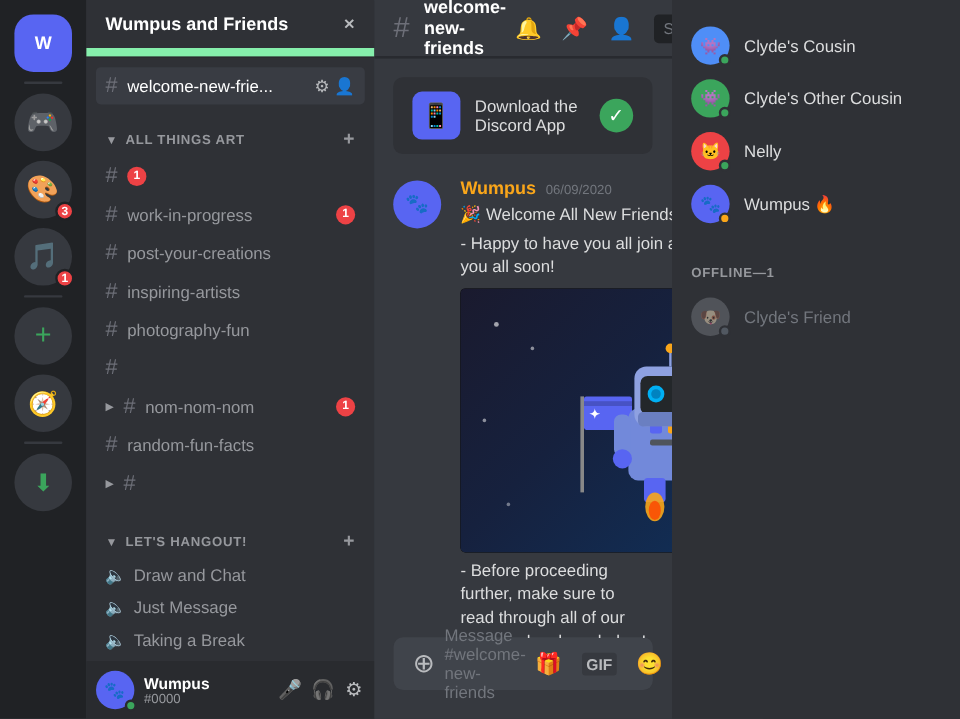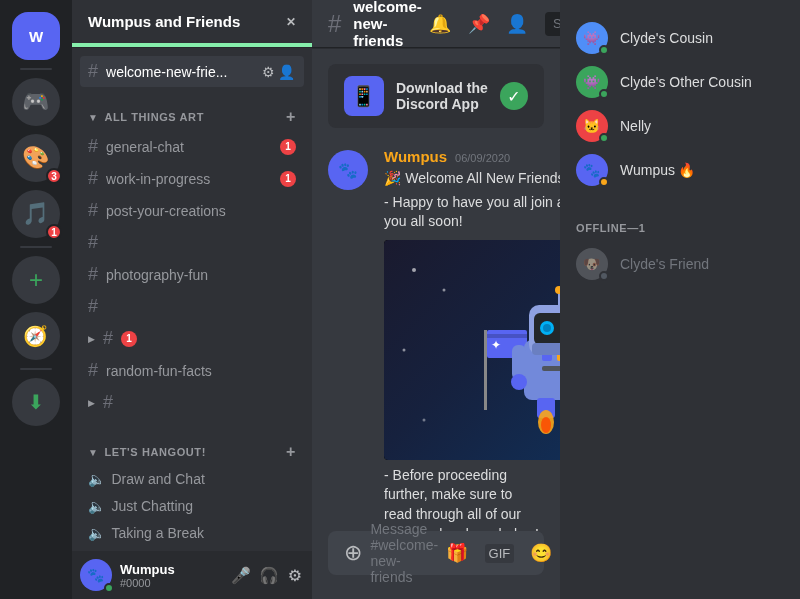--- a/index.html
+++ b/index.html
@@ -8,21 +8,21 @@
     
     .server-list { width: 72px; background: #202225; display: flex; flex-direction: column; align-items: center; padding: 12px 0; gap: 8px; overflow-y: auto; flex-shrink: 0; }
     .server-icon { width: 48px; height: 48px; border-radius: 50%; background: #36393f; display: flex; align-items: center; justify-content: center; cursor: pointer; font-size: 18px; color: #dcddde; position: relative; transition: border-radius 0.15s; }
     .server-icon:hover, .server-icon.active { border-radius: 16px; }
     .server-icon.active { background: #5865f2; }
     .server-divider { width: 32px; height: 2px; background: #36393f; border-radius: 1px; }
     .badge { position: absolute; bottom: -2px; right: -2px; background: #ed4245; border-radius: 50%; width: 16px; height: 16px; font-size: 10px; font-weight: 700; display: flex; align-items: center; justify-content: center; color: white; border: 2px solid #202225; }
 
     
     .channel-sidebar { width: 240px; background: #2f3136; display: flex; flex-direction: column; flex-shrink: 0; }
-    .server-header { padding: 0 16px; height: 48px; display: flex; align-items: center; justify-content: space-between; border-bottom: 4px solid #86efac; font-weight: 700; font-size: 15px; color: #fff; cursor: pointer; box-shadow: 0 1px 0 rgba(0,0,0,0.2); }
+    .server-header { padding: 0 16px; height: 48px; display: flex; align-items: center; justify-content: space-between; border-bottom: 7px solid #86efac; font-weight: 700; font-size: 15px; color: #fff; cursor: pointer; box-shadow: 0 1px 0 rgba(0,0,0,0.2); }
     .server-header-chevron { color: #b9bbbe; font-size: 12px; }
     .channel-section { padding: 16px 8px 4px 8px; }
     .section-header { display: flex; align-items: center; justify-content: space-between; padding: 4px 8px; color: #96989d; font-size: 11px; font-weight: 700; text-transform: uppercase; letter-spacing: 0.6px; cursor: pointer; border-radius: 4px; }
     .section-add { color: #96989d; font-size: 16px; cursor: pointer; }
     .channel-item { display: flex; align-items: center; padding: 5px 8px; border-radius: 4px; cursor: pointer; color: #96989d; font-size: 14px; gap: 6px; position: relative; margin: 1px 0; }
     .channel-item.active { background: #393c43; color: #fff; }
     .channel-hash { color: #6d6f78; font-size: 18px; font-weight: 400; margin-right: 2px; flex-shrink: 0; }
     .channel-name { flex: 1; white-space: nowrap; overflow: hidden; text-overflow: ellipsis; }
     .channel-badge { background: #ed4245; border-radius: 50%; width: 16px; height: 16px; font-size: 10px; font-weight: 700; display: flex; align-items: center; justify-content: center; color: white; flex-shrink: 0; }
     .voice-channel { display: flex; align-items: center; padding: 5px 8px; border-radius: 4px; cursor: pointer; color: #96989d; font-size: 14px; gap: 6px; margin: 1px 0; }
@@ -53,21 +53,21 @@
 
     
     .messages-area { flex: 1; overflow-y: auto; padding: 16px 0; }
     .messages-area::-webkit-scrollbar { width: 8px; }
     .messages-area::-webkit-scrollbar-track { background: transparent; }
     .messages-area::-webkit-scrollbar-thumb { background: #202225; border-radius: 4px; }
 
     
     .banner { background: #2f3136; margin: 0 16px 16px; border-radius: 8px; display: flex; align-items: center; padding: 12px 16px; gap: 12px; }
     .banner-icon { width: 40px; height: 40px; border-radius: 8px; background: #5865f2; display: flex; align-items: center; justify-content: center; font-size: 20px; flex-shrink: 0; }
-    .banner-text { flex: 1; font-size: 14px; color: #dcddde; font-weight: bold; }
+    .banner-text { flex: 1; font-size: 14px; color: #dcddde; }
     .banner-check { width: 28px; height: 28px; background: #3ba55c; border-radius: 50%; display: flex; align-items: center; justify-content: center; color: white; font-size: 16px; flex-shrink: 0; }
 
     
     .message { display: flex; padding: 4px 16px; gap: 16px; position: relative; }
     .message-avatar { width: 40px; height: 40px; border-radius: 50%; background: #5865f2; display: flex; align-items: center; justify-content: center; font-size: 16px; flex-shrink: 0; margin-top: 2px; }
     .message-content { flex: 1; }
     .message-header { display: flex; align-items: baseline; gap: 8px; margin-bottom: 4px; }
     .message-username { font-weight: 600; font-size: 15px; color: #faa61a; }
     .message-timestamp { font-size: 11px; color: #72767d; }
     .message-text { font-size: 14px; line-height: 1.4; color: #dcddde; }
@@ -152,45 +152,46 @@
     <div class="section-header">
       <span style="display:flex; align-items:center; gap:4px;">
         <span class="collapse-arrow">▼</span>
         <span>AlL ThINGs ART</span>
       </span>
       <span class="section-add">+</span>
     </div>
 
     <div class="channel-item">
       <span class="channel-hash">#</span>
-      <span class="channel-name">general-chat</span>
       <span class="channel-badge">1</span>
     </div>
     <div class="channel-item">
       <span class="channel-hash">#</span>
       <span class="channel-name">work-in-progress</span>
       <span class="channel-badge">1</span>
     </div>
     <div class="channel-item">
       <span class="channel-hash">#</span>
       <span class="channel-name">post-your-creations</span>
     </div>
     <div class="channel-item">
       <span class="channel-hash">#</span>
+      <span class="channel-name">inspiring-artists</span>
     </div>
     <div class="channel-item">
       <span class="channel-hash">#</span>
       <span class="channel-name">photography-fun</span>
     </div>
     <div class="channel-item">
       <span class="channel-hash">#</span>
     </div>
     <div class="channel-item">
       <span class="collapse-arrow" style="font-size:9px; color:#96989d;">▶</span>
       <span class="channel-hash">#</span>
+      <span class="channel-name">nom-nom-nom</span>
       <span class="channel-badge">1</span>
     </div>
     <div class="channel-item">
       <span class="channel-hash">#</span>
       <span class="channel-name">random-fun-facts</span>
     </div>
     <div class="channel-item">
       <span class="collapse-arrow" style="font-size:9px; color:#96989d;">▶</span>
       <span class="channel-hash">#</span>
     </div>
@@ -204,21 +205,21 @@
       </span>
       <span class="section-add">+</span>
     </div>
 
     <div class="voice-channel">
       <span class="voice-icon">🔈</span>
       <span>Draw and Chat</span>
     </div>
     <div class="voice-channel">
       <span class="voice-icon">🔈</span>
-      <span>Just Chatting</span>
+      <span>Just Message</span>
     </div>
     <div class="voice-channel">
       <span class="voice-icon">🔈</span>
       <span>Taking a Break</span>
     </div>
   </div>
 
   <div class="user-area">
     <div class="user-avatar av-purple">
       🐾
@@ -335,21 +336,21 @@
       </div>
     </div>
   </div>
 
   <div class="message-input-area">
     <div class="message-input">
       <span class="input-plus">⊕</span>
       <span class="input-text">Message #welcome-new-friends</span>
       <div class="input-actions">
         <span class="input-action-icon">🎁</span>
-        <span class="input-action-icon" style="font-size:13px; font-weight:400; color:#b9bbbe; background:#36393f; padding:2px 4px; border-radius:3px;">GIF</span>
+        <span class="input-action-icon" style="font-size:13px; font-weight:700; color:#b9bbbe; background:#36393f; padding:2px 4px; border-radius:3px;">GIF</span>
         <span class="input-action-icon">😊</span>
       </div>
     </div>
   </div>
 </div>
 
 <div class="members-sidebar">
 
   <div class="member-item">
     <div class="member-avatar av-blue">

